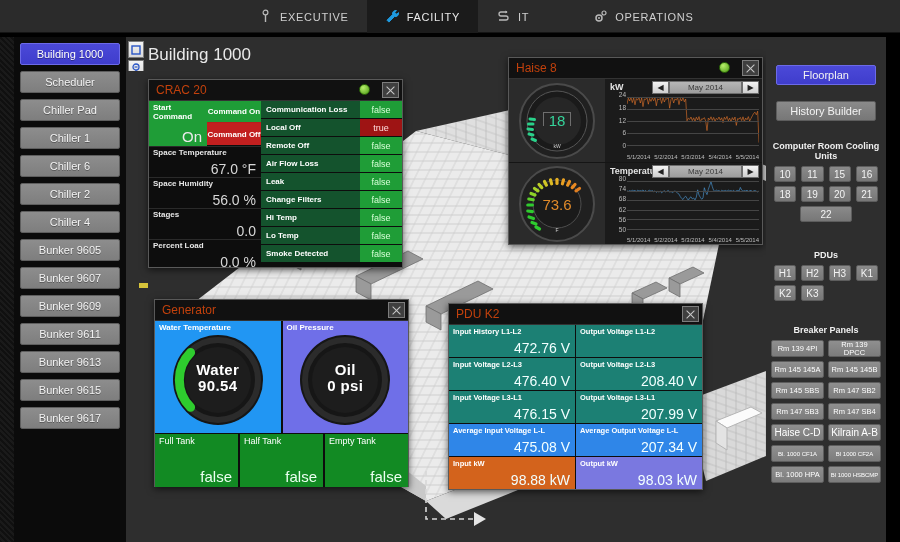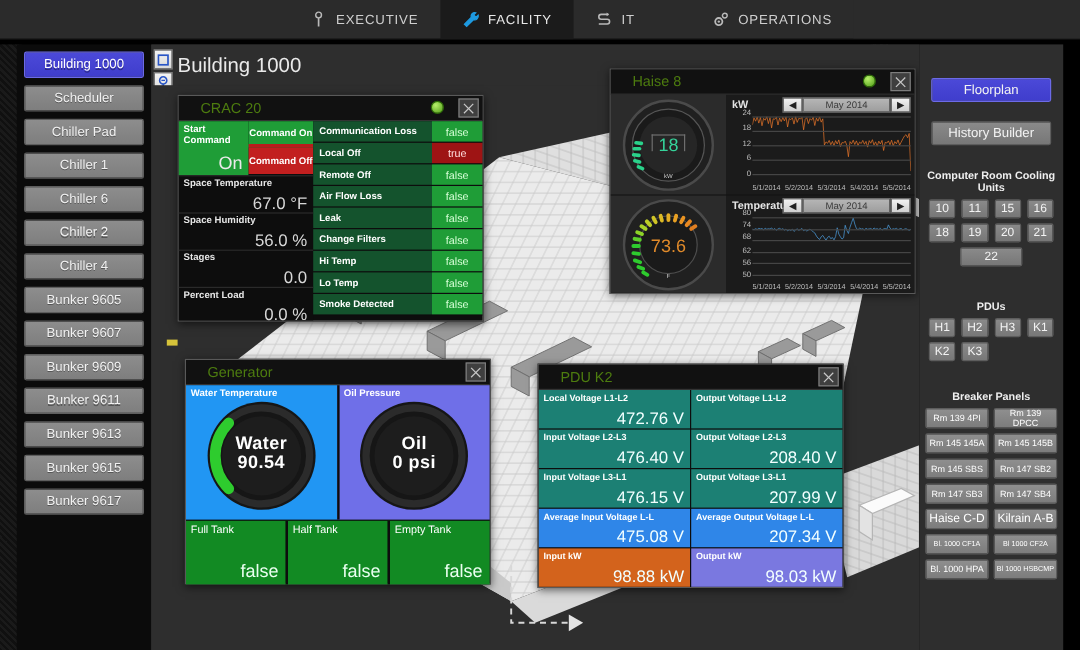--- a/index.html
+++ b/index.html
@@ -56,41 +56,41 @@
     background:linear-gradient(#f4f4f4,#d9d9d9); border:1px solid #7b7b7b;
     display:flex; align-items:center; justify-content:center; cursor:pointer;
   }
   
   .floor { position:absolute; left:0; top:34px; width:640px; height:471px; overflow:hidden; background:#2e2e2e; }
 
   
   .panel { position:absolute; background:#0d0d0d; border:1px solid #595959;
            box-shadow:0 2px 7px rgba(0,0,0,.6); }
   .panel-bar { height:21px; background:#111; position:relative; border-bottom:1px solid #333; }
-  .panel-title { position:absolute; left:18px; top:3px; color:#4d7c0f; font-size:12px; }
+  .panel-title { position:absolute; left:7px; top:3px; color:#c2410c; font-size:12px; }
   .panel-x { position:absolute; right:3px; top:2px; width:17px; height:16px;
              background:#3f3f3f; border:1px solid #7d7d7d; cursor:pointer; }
   .panel-x:before, .panel-x:after {
     content:""; position:absolute; left:2px; top:7px; width:11px; height:1px; background:#c8c8c8; }
   .panel-x:before { transform:rotate(45deg);} .panel-x:after { transform:rotate(-45deg);}
   .panel-smiley { position:absolute; right:32px; top:4px; width:11px; height:11px;
      border-radius:50%; background:radial-gradient(circle at 35% 30%,#b7f06a,#4e9b16);
      border:1px solid #2f6b09; }
 
   
   #crac { left:22px; top:42px; width:255px; height:189px; }
   .crac-body { position:absolute; left:0; top:21px; right:0; bottom:0; display:flex; }
   .crac-left { width:112px; background:#0d0d0d; }
   .crac-cmd { display:flex; height:45px; }
   .cmd-start { flex:1; background:#1f9d37; position:relative; }
   .cmd-start .lbl { position:absolute; left:4px; top:2px; font-size:8px; color:#fff; font-weight:bold;}
   .cmd-start .val { position:absolute; right:5px; bottom:1px; font-size:15px; color:#eaeaea;}
   .cmd-stack { width:54px; }
   .cmd-on { height:22px; background:#1f9d37; color:#fff; font-size:8px; font-weight:bold;
-            display:flex; align-items:center; justify-content:center; cursor:pointer; border-bottom:3px solid #b91c1c;}
+            display:flex; align-items:center; justify-content:center; cursor:pointer; border-bottom:1px solid #b91c1c;}
   .cmd-off { height:22px; background:#c21f1f; color:#fff; font-size:8px; font-weight:bold;
             display:flex; align-items:center; justify-content:center; cursor:pointer;}
   .metric { height:31px; position:relative; border-top:1px solid #2a2a2a; }
   .metric .m-lbl { position:absolute; left:4px; top:1px; font-size:8px; color:#e6e6e6; font-weight:bold;}
   .metric .m-val { position:absolute; right:5px; bottom:0px; font-size:14px; color:#d7d7d7;}
   .crac-right { flex:1; }
   .alm-row { display:flex; height:18px; border-bottom:1px solid #0d0d0d; }
   .alm-name { flex:1; background:#14532d; color:#fff; font-size:8px; font-weight:bold;
               display:flex; align-items:center; padding-left:5px; }
   .alm-val { width:42px; background:#1f9d37; color:#d6ffd6; font-size:9px;
@@ -570,21 +570,21 @@
       </div>
     </div>
 
     <div class="panel" id="pdu">
       <div class="panel-bar">
         <span class="panel-title">PDU K2</span>
         <span class="panel-x"></span>
       </div>
       <div class="pdu-body">
         <div class="pcell">
-            <span class="p-lbl">Local Voltage L1-L2</span>
+            <span class="p-lbl">Input History L1-L2</span>
             <span class="p-val">472.76 V</span>
           </div>
         <div class="pcell">
             <span class="p-lbl">Output Voltage L1-L2</span>
             <span class="p-val"></span>
           </div>
         <div class="pcell">
             <span class="p-lbl">Input Voltage L2-L3</span>
             <span class="p-val">476.40 V</span>
           </div>

